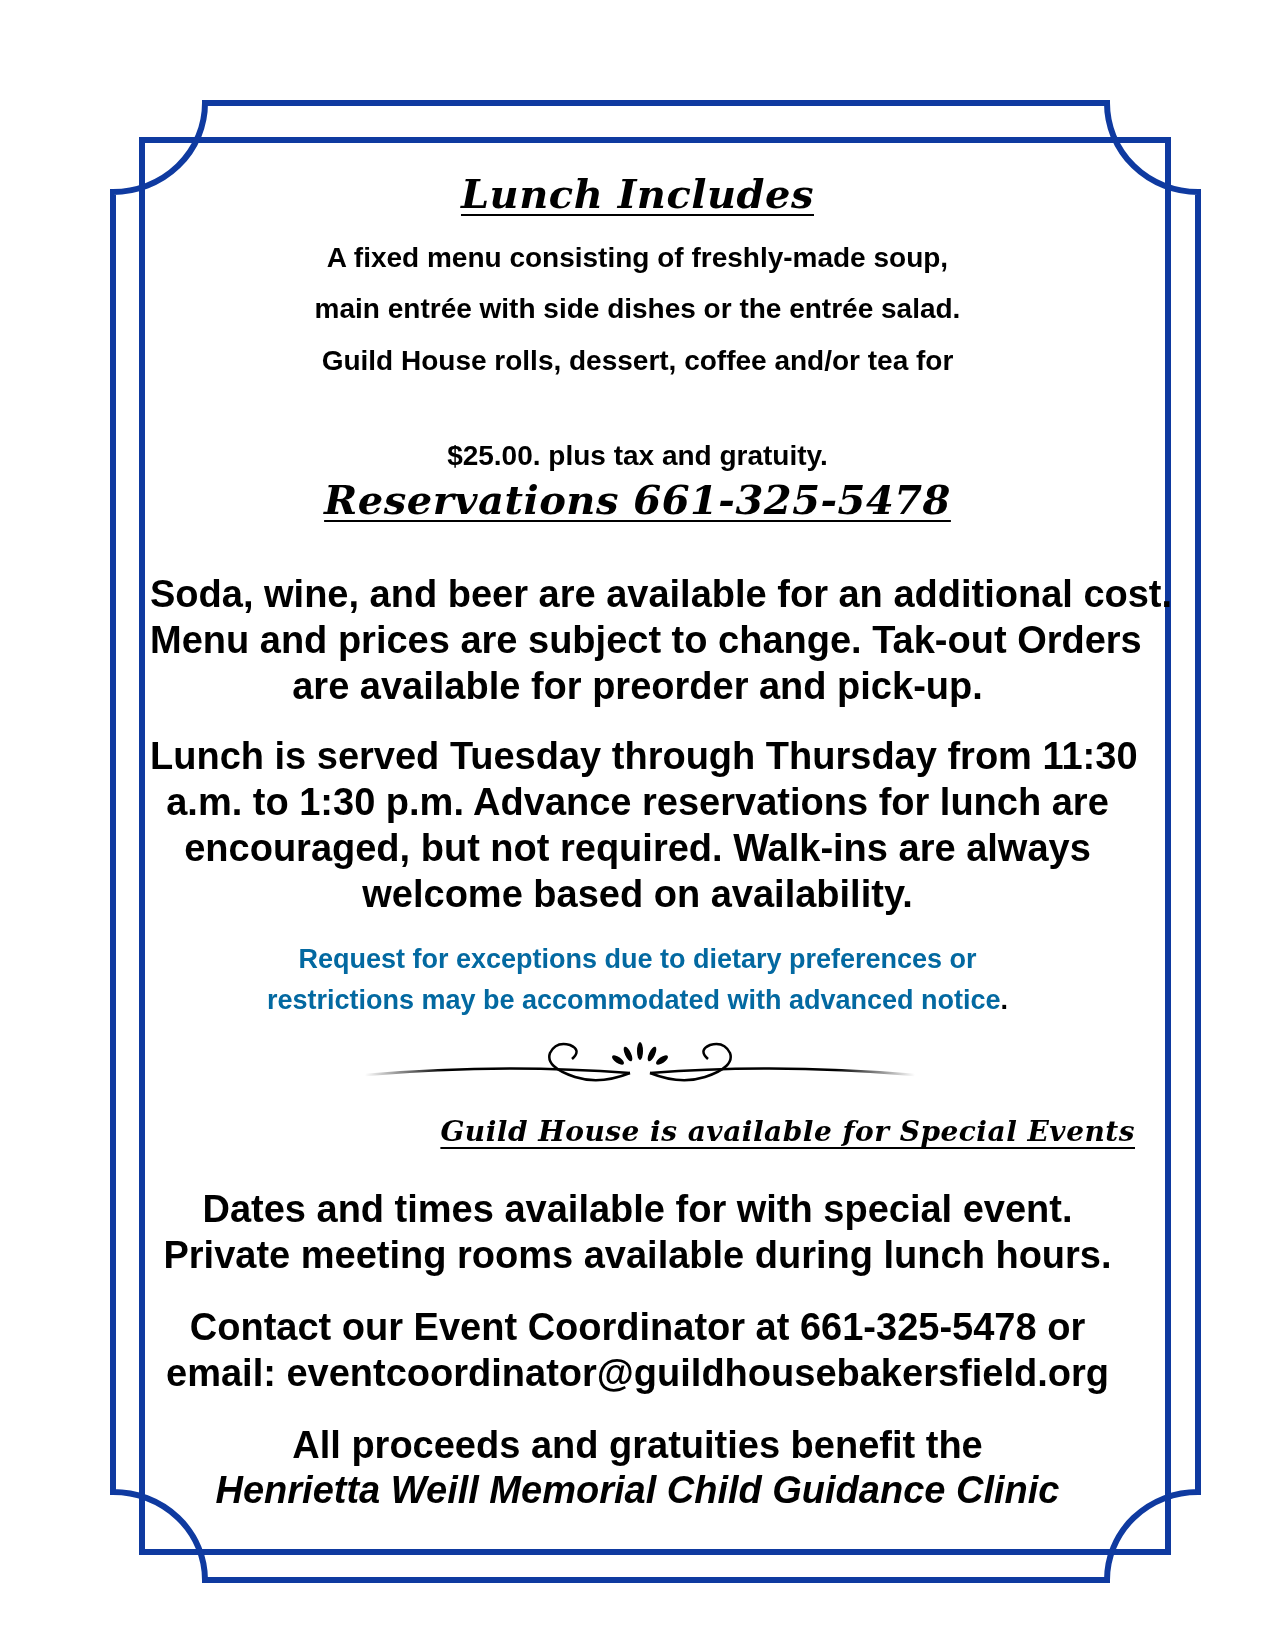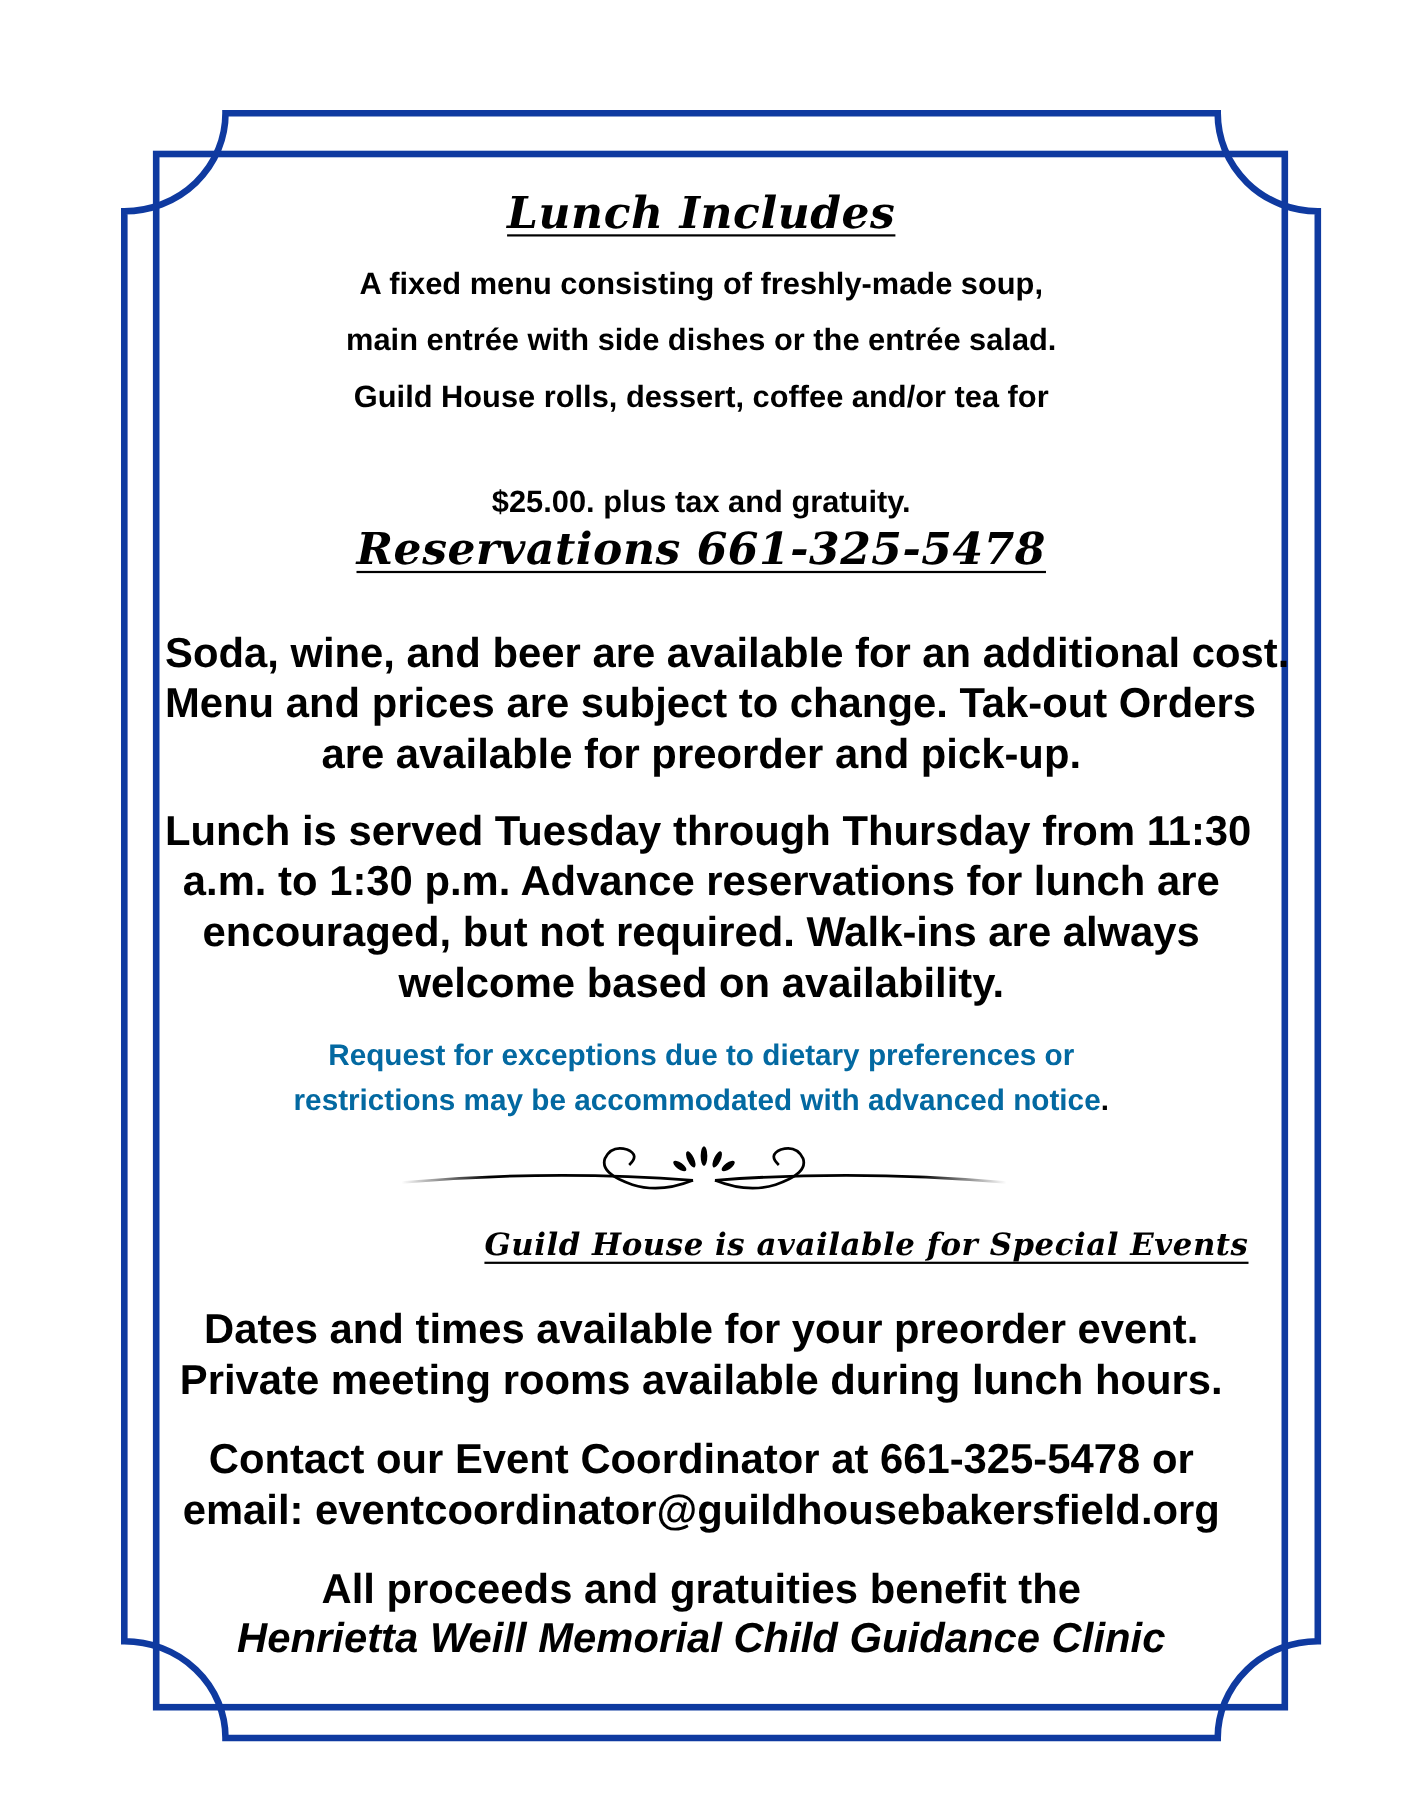--- a/index.html
+++ b/index.html
@@ -65,20 +65,20 @@
   <path d="M290 38 Q320 50 345 42 Q375 32 370 18 Q364 6 350 10 Q338 15 348 24" stroke="#000" stroke-width="2.5" fill="none"></path>
   <ellipse cx="280" cy="16" rx="3" ry="9" fill="#000"></ellipse>
   <ellipse cx="268" cy="19" rx="3" ry="8" fill="#000" transform="rotate(-25 268 19)"></ellipse>
   <ellipse cx="292" cy="19" rx="3" ry="8" fill="#000" transform="rotate(25 292 19)"></ellipse>
   <ellipse cx="258" cy="25" rx="3" ry="7" fill="#000" transform="rotate(-55 258 25)"></ellipse>
   <ellipse cx="302" cy="25" rx="3" ry="7" fill="#000" transform="rotate(55 302 25)"></ellipse>
 </svg>
 
 <div class="line script script-xl" style="top:1115px; left:140px; width:995px;">Guild House is available for Special Events</div>
 
-<div class="line body-l" style="top:1188px;">Dates and times available for your preorder event.</div>
+<div class="line body-l" style="top:1188px;">Dates and times available for with special event.</div>
 <div class="line body-l" style="top:1234px;">Private meeting rooms available during lunch hours.</div>
 
 <div class="line body-l" style="top:1306px;">Contact our Event Coordinator at 661-325-5478 or</div>
 <div class="line body-l" style="top:1352px;">email: eventcoordinator@guildhousebakersfield.org</div>
 
 <div class="line body-l" style="top:1424px;">All proceeds and gratuities benefit the</div>
 <div class="line body-l" style="top:1469px;font-style:italic;">Henrietta Weill Memorial Child Guidance Clinic</div>
 
 </body></html>

